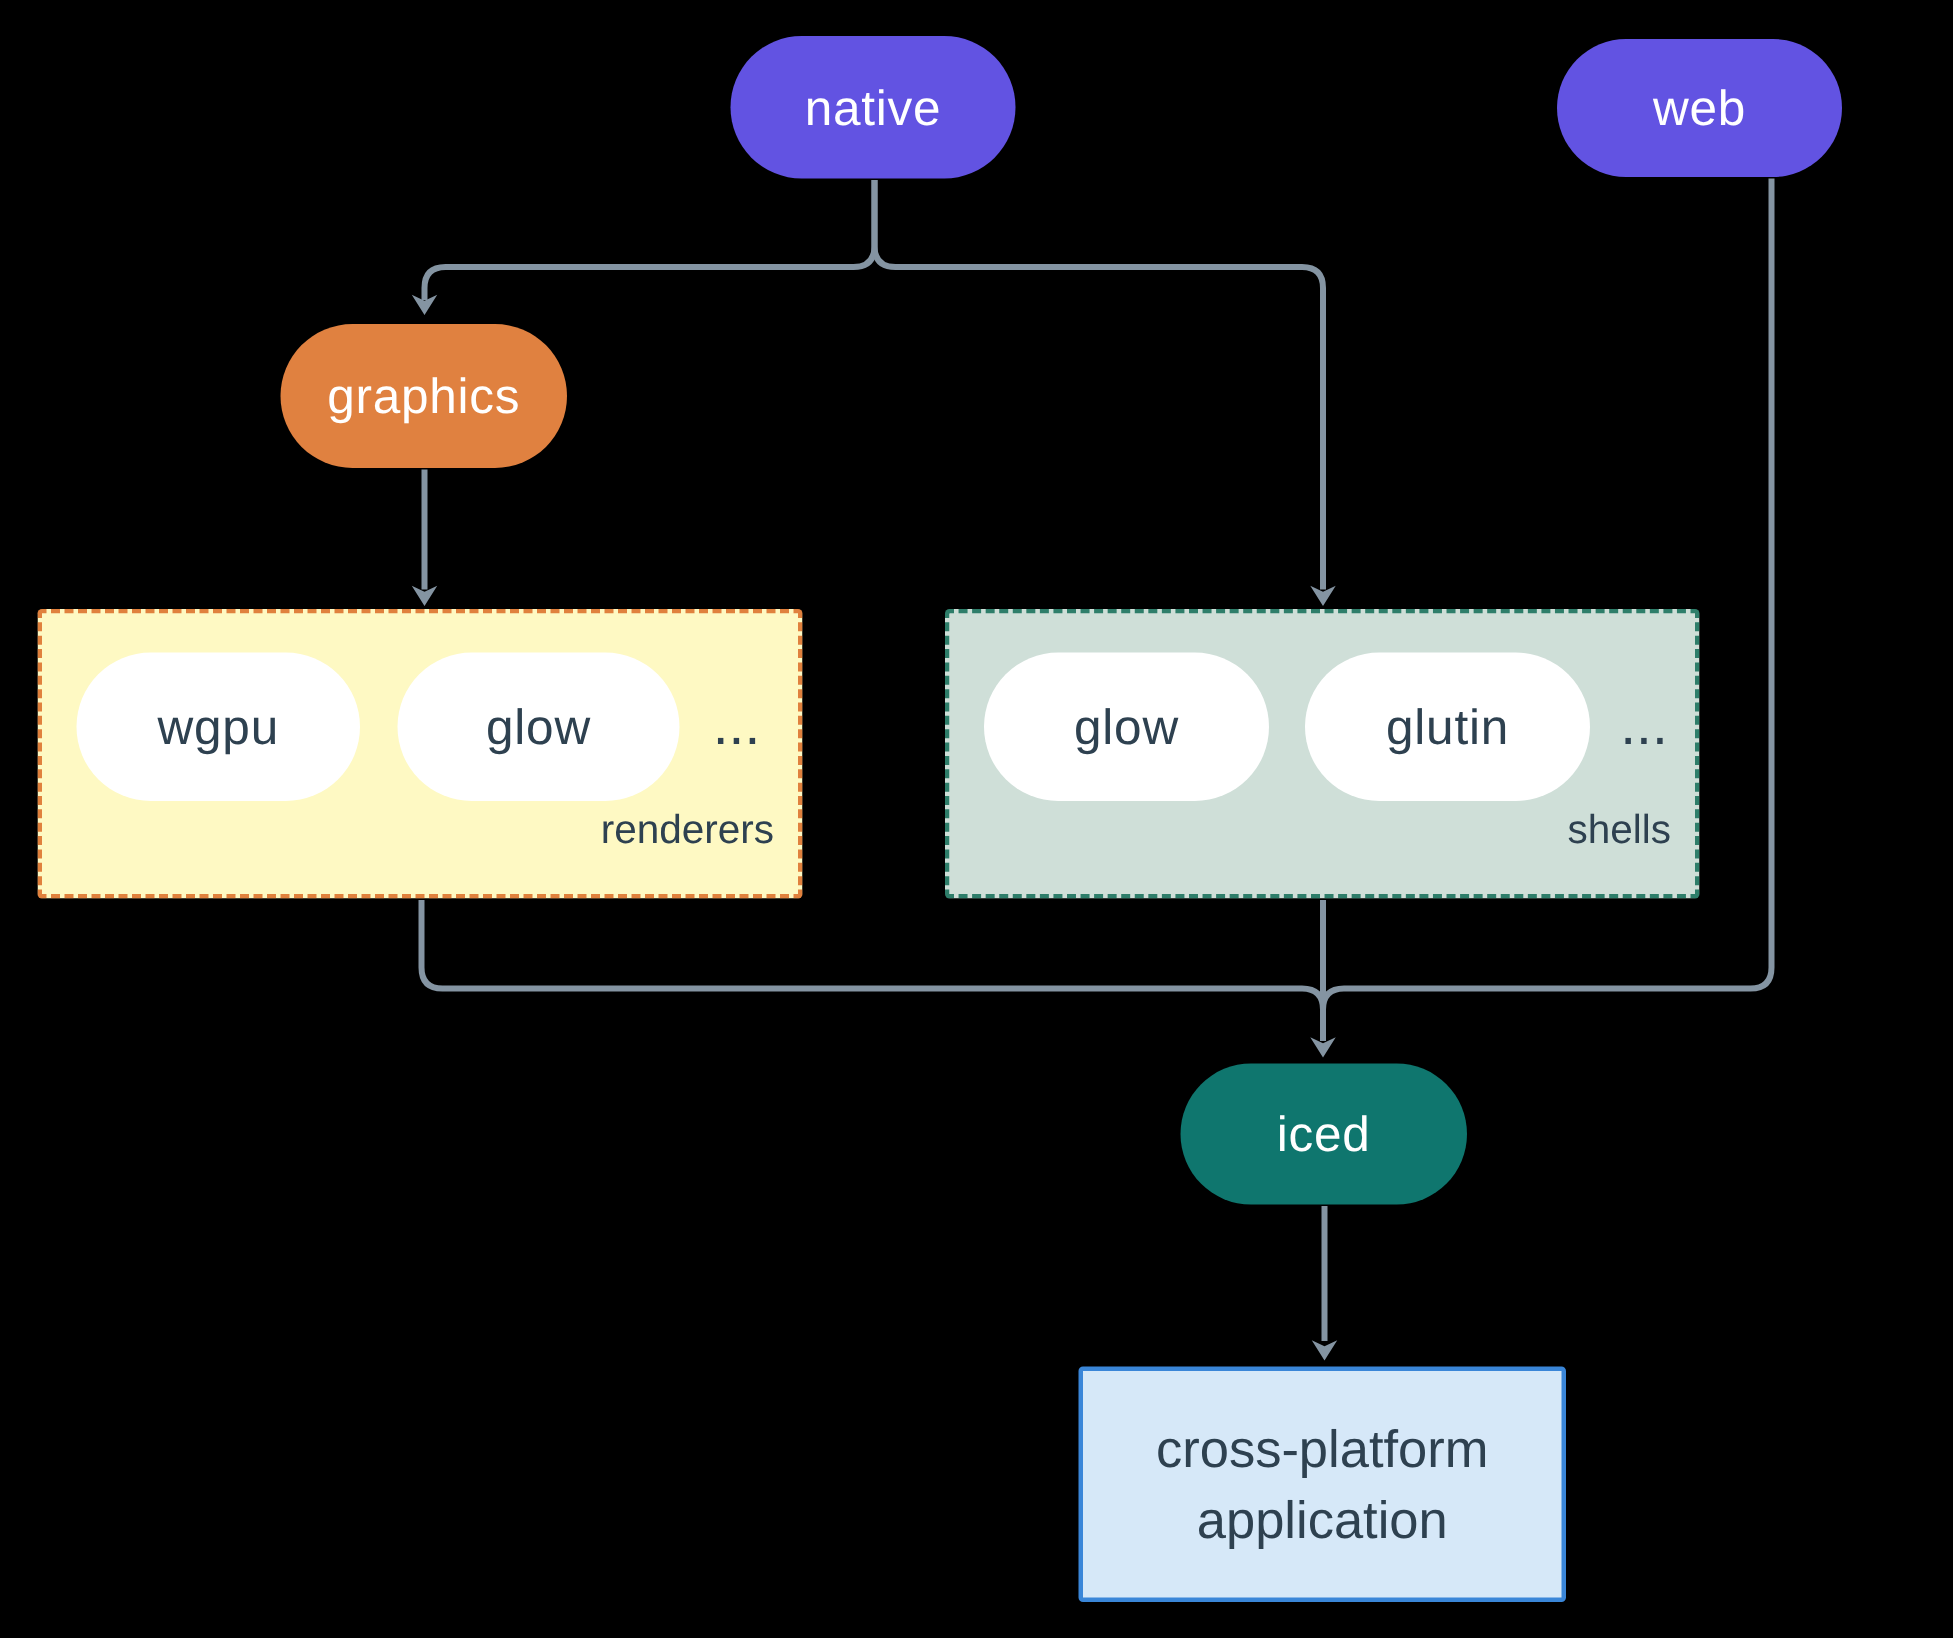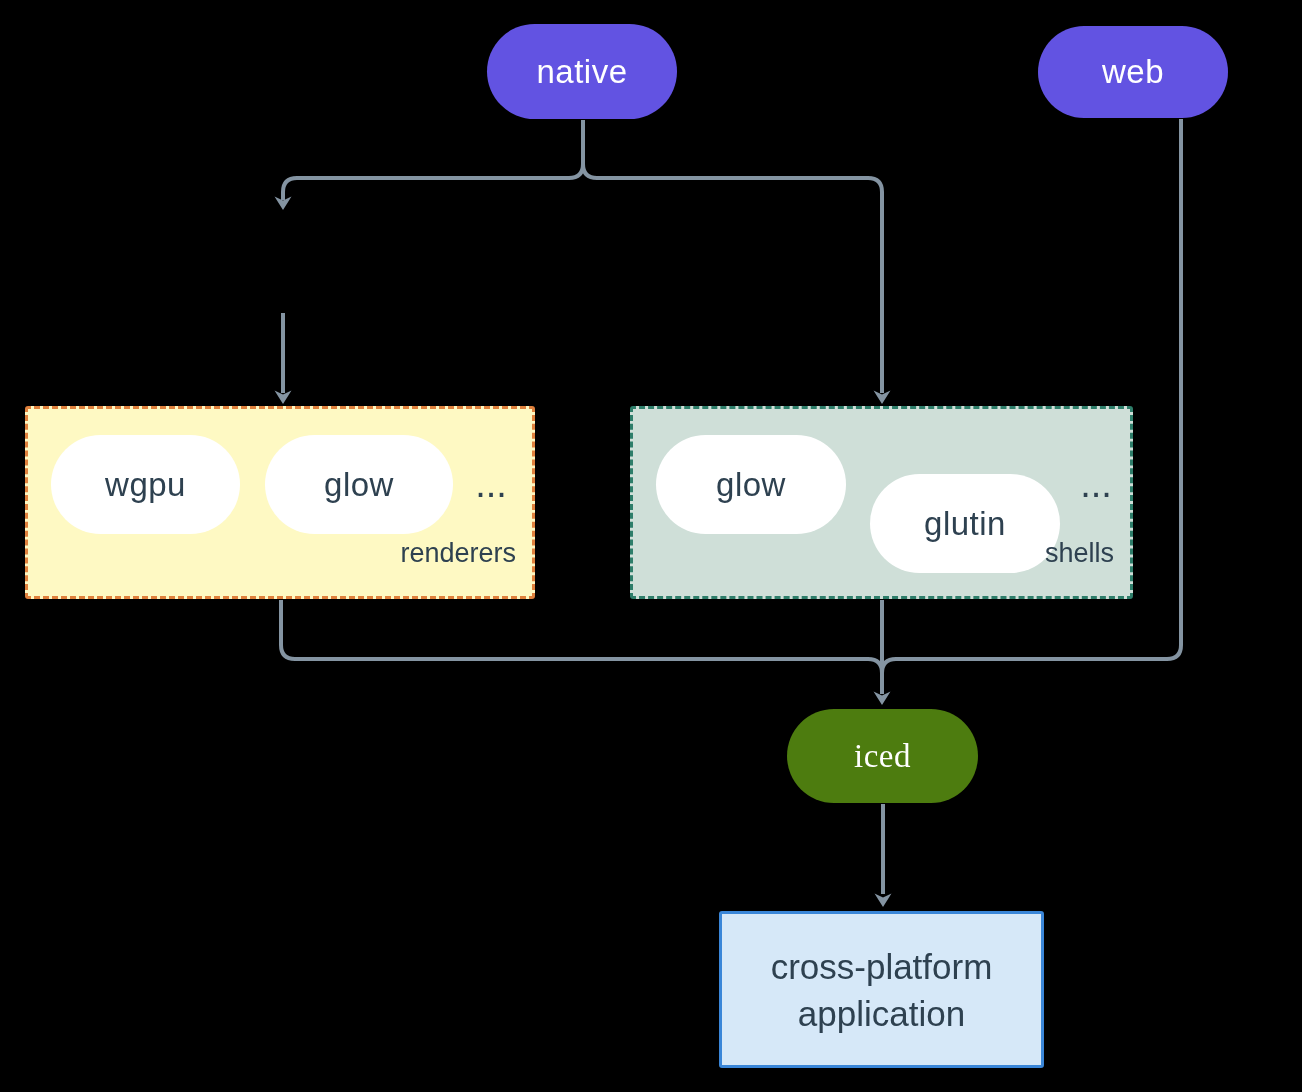--- a/index.html
+++ b/index.html
@@ -38,21 +38,21 @@
     display: flex;
     align-items: center;
     justify-content: center;
     border-radius: 999px;
     font-size: 33px;
     letter-spacing: 0.5px;
     color: #ffffff;
   }
   .pill-purple { background: #6253e2; }
   .pill-orange { background: #e08140; }
-  .pill-blue   { background: #4d7c0f; font-family: Liberation Serif, serif; }
+  .pill-blue   { background: #0f766e; }
   .pill-white  { background: #ffffff; color: #2e4150; }
   .group {
     position: absolute;
     box-sizing: border-box;
     border-radius: 3px;
   }
   .group-renderers {
     background: #fef9c3;
     border: 3px dashed #e0813d;
   }
@@ -120,37 +120,40 @@
   </svg>
 
   <div class="pill pill-purple" style="left:487px; top:24px; width:190px; height:95px;">
     <span>native</span>
   </div>
 
   <div class="pill pill-purple" style="left:1038px; top:26px; width:190px; height:92px;">
     <span>web</span>
   </div>
 
+  <div class="pill pill-orange" style="left:187px; top:216px; width:191px; height:96px;">
+    <span>graphics</span>
+  </div>
 
   <div class="group group-renderers" style="left:25px; top:406px; width:510px; height:193px;">
     <div class="pill pill-white" style="left:23px; top:26px; width:189px; height:99px;">
       <span>wgpu</span>
     </div>
     <div class="pill pill-white" style="left:237px; top:26px; width:188px; height:99px;">
       <span>glow</span>
     </div>
     <div class="ellipsis" style="left:433px; top:26px; width:60px; height:99px;">...</div>
     <div class="group-label">renderers</div>
   </div>
 
   <div class="group group-shells" style="left:630px; top:406px; width:503px; height:193px;">
     <div class="pill pill-white" style="left:23px; top:26px; width:190px; height:99px;">
       <span>glow</span>
     </div>
-    <div class="pill pill-white" style="left:237px; top:26px; width:190px; height:99px;margin-top:39px;">
+    <div class="pill pill-white" style="left:237px; top:26px; width:190px; height:99px;">
       <span>glutin</span>
     </div>
     <div class="ellipsis" style="left:433px; top:26px; width:60px; height:99px;">...</div>
     <div class="group-label">shells</div>
   </div>
 
   <div class="pill pill-blue" style="left:787px; top:709px; width:191px; height:94px;">
     <span>iced</span>
   </div>
 

